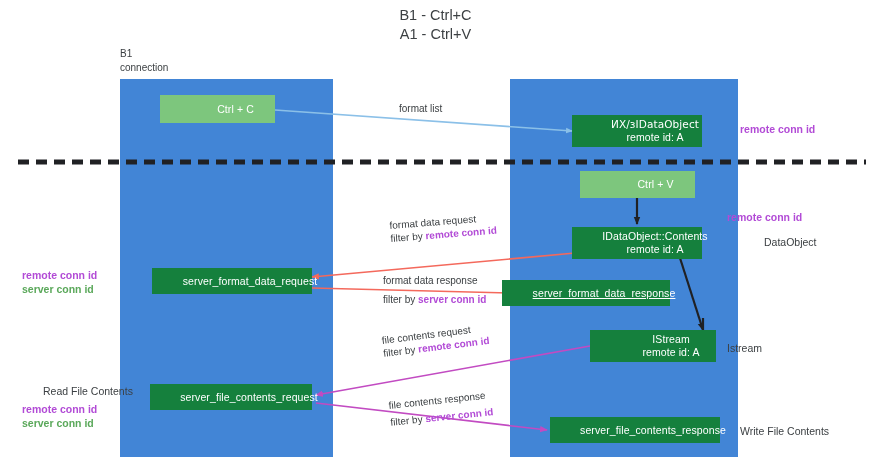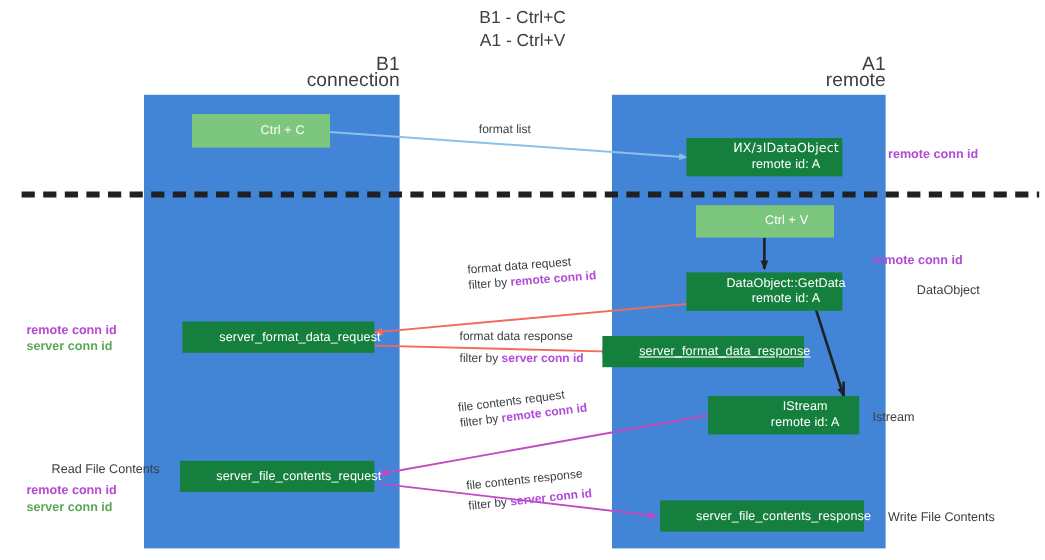--- a/index.html
+++ b/index.html
@@ -13,21 +13,21 @@
   .abs{position:absolute;}
 
   
   .title{
     left:0;top:6px;width:871px;text-align:center;
     font-size:14.5px;line-height:19px;color:#3c4043;
   }
 
   
   .colhead{
-    text-align:right;font-size:16px;line-height:14px;color:#3c4043;
+    text-align:left;font-size:10px;line-height:14px;color:#3c4043;
   }
 
   
   .lane{background:#4285d6;}
 
   
   .node{
     box-sizing:border-box;
     display:flex;flex-direction:column;align-items:center;justify-content:center;
     color:#ffffff;font-size:10.5px;line-height:13px;text-align:left;
@@ -60,24 +60,20 @@
 
   <div class="abs title">
     <div>B1 - Ctrl+C</div>
     <div>A1 - Ctrl+V</div>
   </div>
 
   <div class="abs colhead" style="left:120px;top:47px;width:213px;">
     <div>B1</div>
     <div>connection</div>
   </div>
-  <div class="abs colhead" style="left:510px;top:47px;width:228px;">
-    <div>A1</div>
-    <div>remote</div>
-  </div>
 
   <div class="abs lane" style="left:120px;top:79px;width:213px;height:378px;"></div>
   <div class="abs lane" style="left:510px;top:79px;width:228px;height:378px;"></div>
 
   <svg class="layer" viewBox="0 0 871 467">
     <defs>
       <marker id="ar-blue" markerWidth="7" markerHeight="7" refX="6" refY="3.2" orient="auto" markerUnits="userSpaceOnUse">
         <path d="M0,0.4 L7,3.2 L0,6 z" fill="#8bc0e8"></path>
       </marker>
       <marker id="ar-black" markerWidth="8" markerHeight="8" refX="7" refY="3.6" orient="auto" markerUnits="userSpaceOnUse">
@@ -117,21 +113,21 @@
   <div class="abs node orange garbled" style="left:572px;top:115px;width:130px;height:32px;">
     <div class="l1">ИХ/зIDataObject</div>
     <div class="l2">remote id: A</div>
   </div>
 
   <div class="abs node green" style="left:580px;top:171px;width:115px;height:27px;">
     <div class="l1">Ctrl + V</div>
   </div>
 
   <div class="abs node orange" style="left:572px;top:227px;width:130px;height:32px;">
-    <div class="l1">DataObject::GetData</div>
+    <div class="l1">IDataObject::Contents</div>
     <div class="l2">remote id: A</div>
   </div>
 
   <div class="abs node orange" style="left:152px;top:268px;width:160px;height:26px;">
     <div class="l1">server_format_data_request</div>
   </div>
 
   <div class="abs node orange" style="left:502px;top:280px;width:168px;height:26px;text-decoration:underline;">
     <div class="l1">server_format_data_response</div>
   </div>

